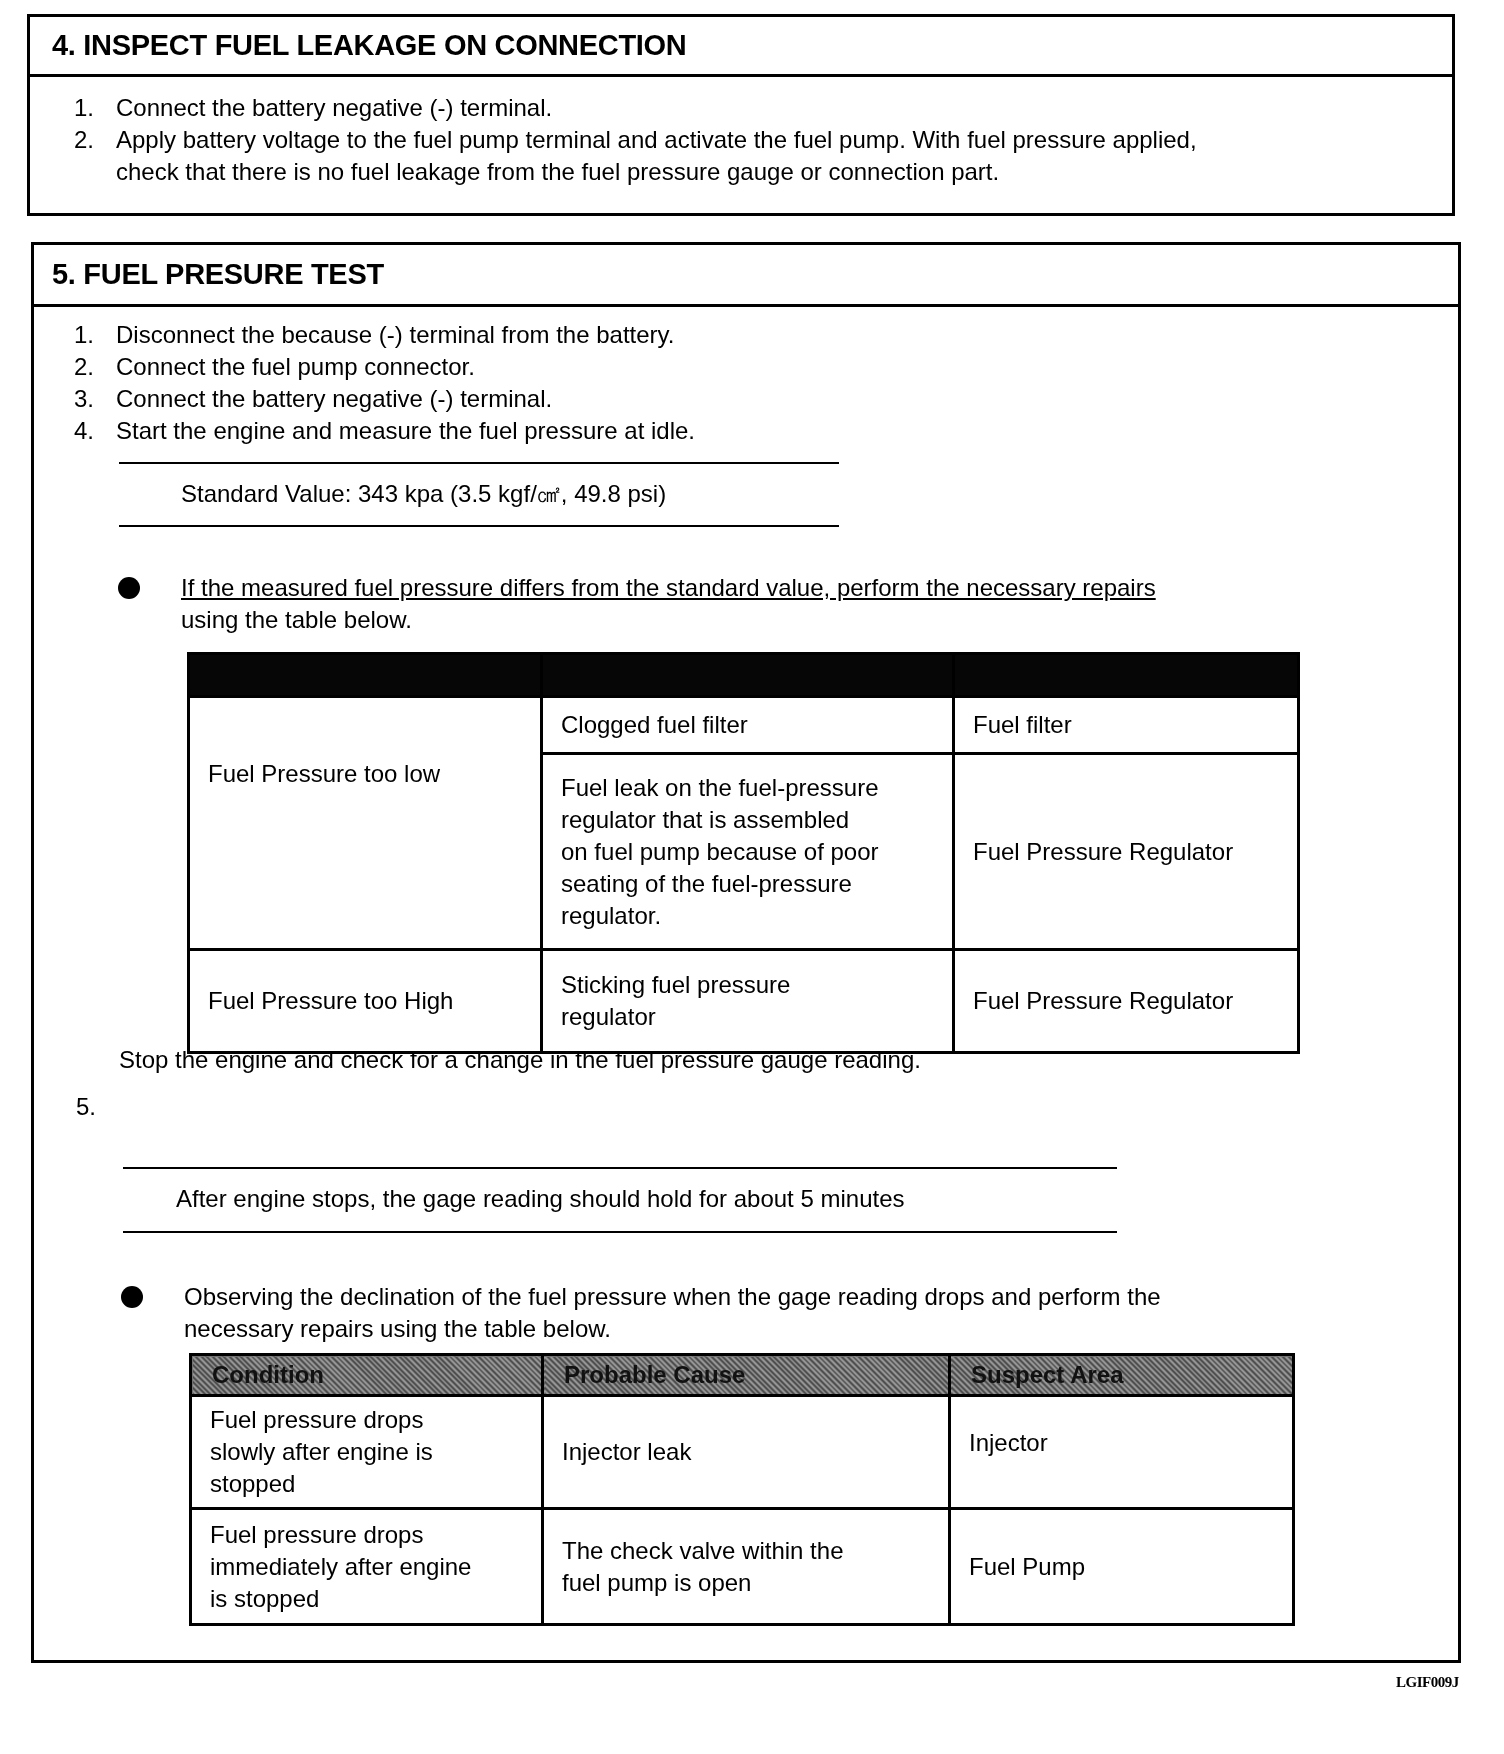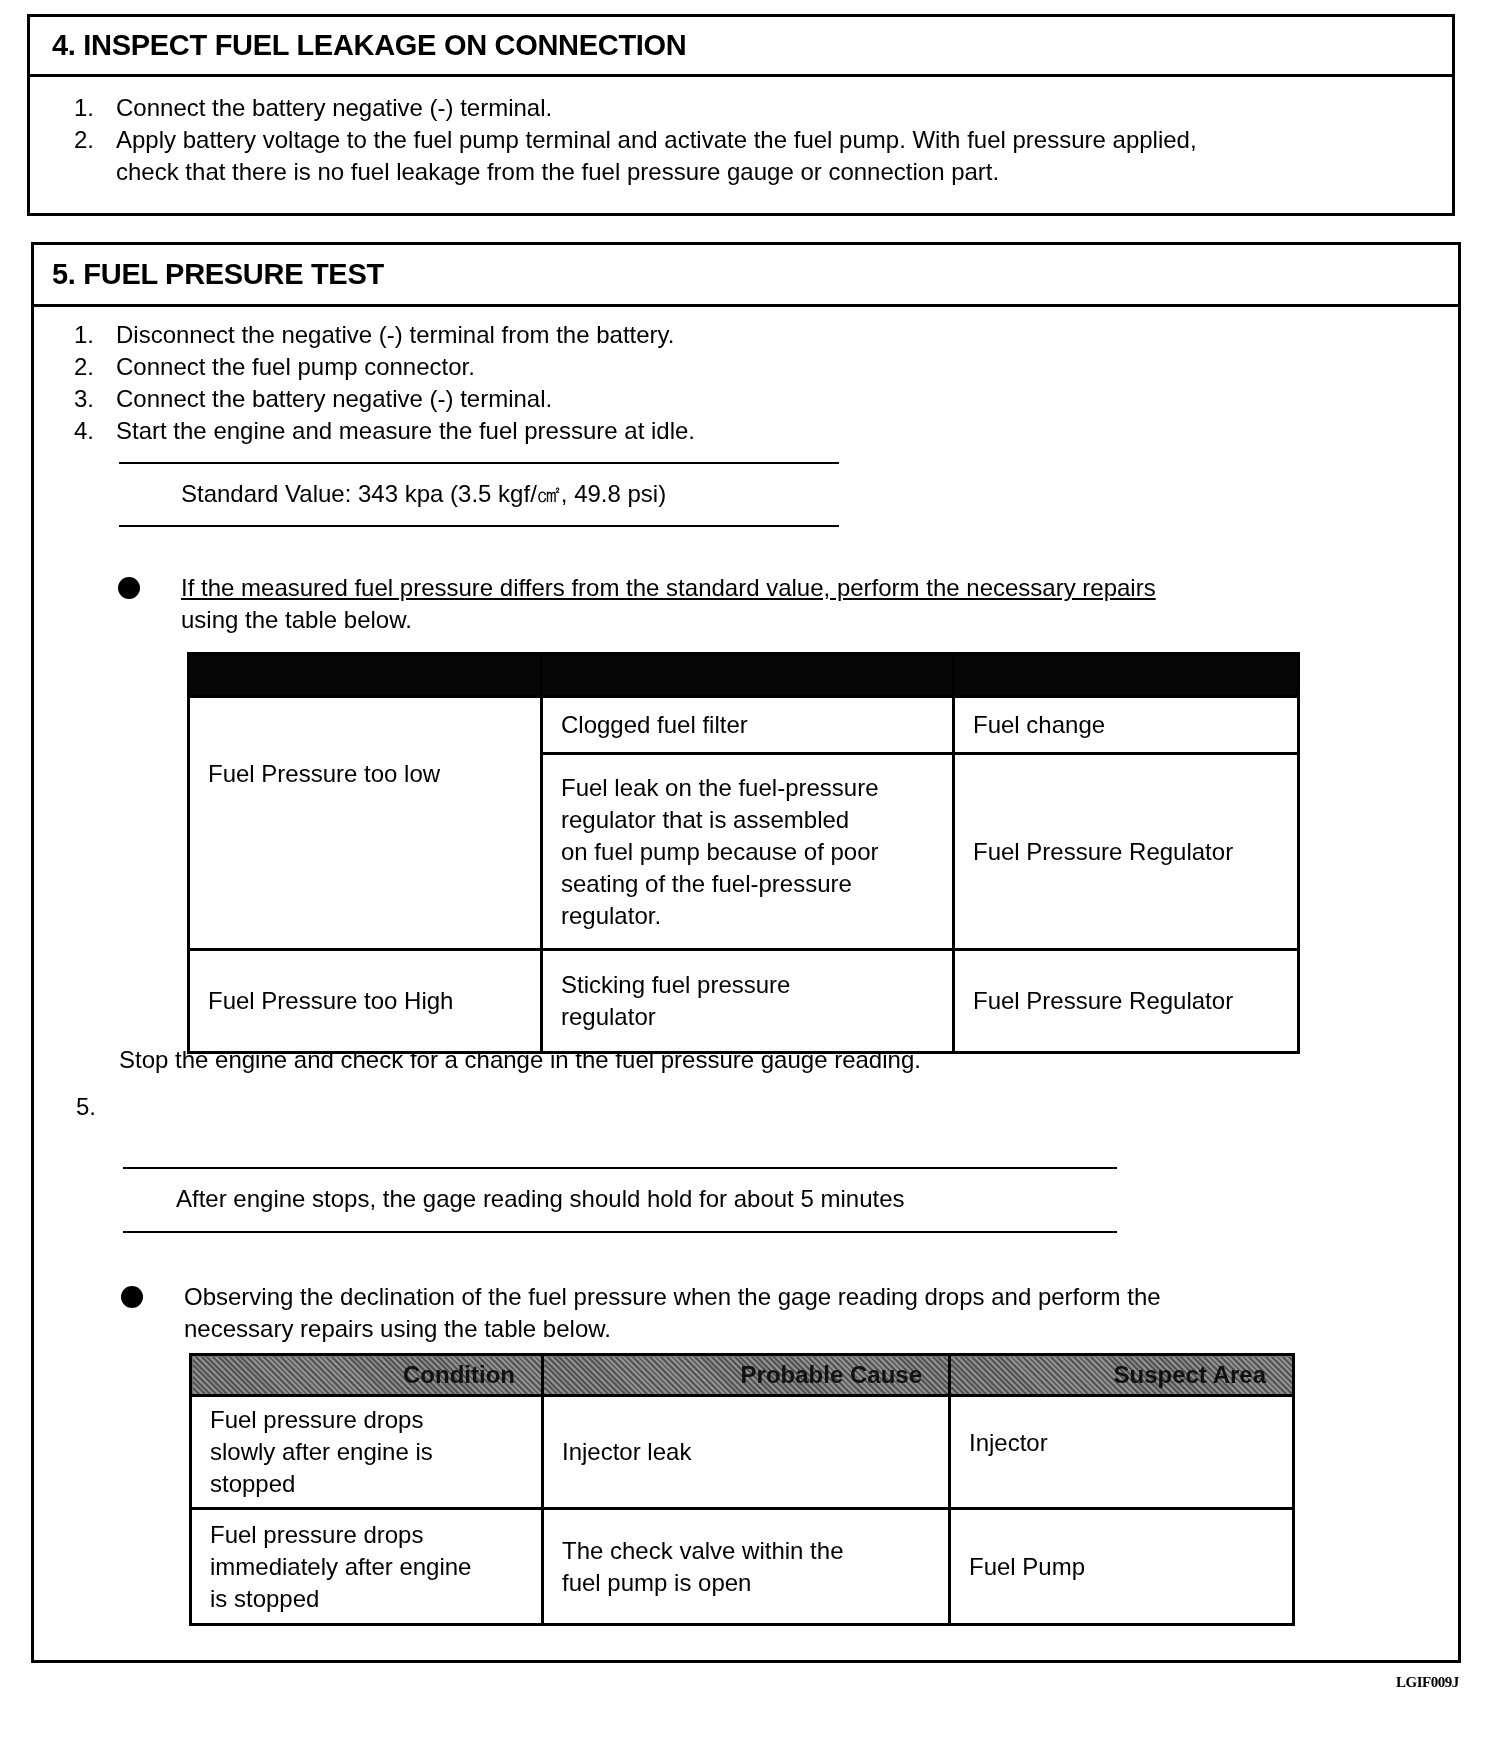--- a/index.html
+++ b/index.html
@@ -8,21 +8,21 @@
   .box { position:absolute; border:3px solid #000; box-sizing:border-box; }
   .box-header { position:absolute; left:0; right:0; top:0; border-bottom:3px solid #000; box-sizing:border-box; }
   .title { position:absolute; font-weight:bold; font-size:29px; letter-spacing:-0.3px; white-space:nowrap; }
   .txt { position:absolute; font-size:24px; white-space:nowrap; line-height:32px; }
   .num { position:absolute; font-size:24px; line-height:32px; }
   .rule { position:absolute; height:0; border-top:2.5px solid #000; }
   .bullet { position:absolute; width:22px; height:22px; border-radius:50%; background:#000; }
   table.spec { position:absolute; border-collapse:collapse; font-size:24px; table-layout:fixed; }
   table.spec td { border:3px solid #000; padding:4px 18px 4px 18px; vertical-align:middle; line-height:32px; }
   table.spec tr.hdr1 td { background:#060606; color:#1a1a1a; height:40px; padding:0 18px; }
-  table.spec tr.hdr2 td { height:38px; padding:0 26px; text-align:right; color:#111; font-weight:bold;
+  table.spec tr.hdr2 td { height:38px; padding:0 20px; text-align:left; color:#111; font-weight:bold;
       background: repeating-linear-gradient(45deg,#4a4a4a 0 2px,#9a9a9a 2px 4px); }
   .code { position:absolute; font-size:15px; font-weight:bold; letter-spacing:-0.5px; }
 </style>
 </head>
 <body>
 
 <div class="box" style="left:27px; top:14px; width:1428px; height:202px;">
   <div class="box-header" style="height:60px;"></div>
 </div>
 <div class="title" style="left:52px; top:29px;">4. INSPECT FUEL LEAKAGE ON CONNECTION</div>
@@ -32,21 +32,21 @@
 <div class="num" style="left:74px; top:124px;">2.</div>
 <div class="txt" style="left:116px; top:124px;">Apply battery voltage to the fuel pump terminal and activate the fuel pump. With fuel pressure applied,</div>
 <div class="txt" style="left:116px; top:156px;">check that there is no fuel leakage from the fuel pressure gauge or connection part.</div>
 
 <div class="box" style="left:31px; top:242px; width:1430px; height:1421px;">
   <div class="box-header" style="height:62px;"></div>
 </div>
 <div class="title" style="left:52px; top:258px;">5. FUEL PRESURE TEST</div>
 
 <div class="num" style="left:74px; top:319px;">1.</div>
-<div class="txt" style="left:116px; top:319px;">Disconnect the negative (-) terminal from the battery.</div>
+<div class="txt" style="left:116px; top:319px;">Disconnect the because (-) terminal from the battery.</div>
 <div class="num" style="left:74px; top:351px;">2.</div>
 <div class="txt" style="left:116px; top:351px;text-align:right;">Connect the fuel pump connector.</div>
 <div class="num" style="left:74px; top:383px;">3.</div>
 <div class="txt" style="left:116px; top:383px;">Connect the battery negative (-) terminal.</div>
 <div class="num" style="left:74px; top:415px;">4.</div>
 <div class="txt" style="left:116px; top:415px;">Start the engine and measure the fuel pressure at idle.</div>
 
 <div class="rule" style="left:119px; top:462px; width:720px;"></div>
 <div class="txt" style="left:181px; top:478px;">Standard Value: 343 kpa (3.5 kgf/㎠, 49.8 psi)</div>
 <div class="rule" style="left:119px; top:525px; width:720px;"></div>
@@ -65,21 +65,21 @@
       <tr class="hdr1">
     <td></td>
     <td></td>
     <td></td>
   </tr>
   <tr style="height:57px;">
     <td rowspan="2" style="vertical-align:top; padding-top:60px;">
       <span>Fuel Pressure too low</span>
     </td>
     <td>Clogged fuel filter</td>
-    <td>Fuel change</td>
+    <td>Fuel filter</td>
   </tr>
   <tr style="height:196px;">
     <td>
       <div>Fuel leak on the fuel-pressure</div>
       <div>regulator that is assembled</div>
       <div>on fuel pump because of poor</div>
       <div>seating of the fuel-pressure</div>
       <div>regulator.</div>
     </td>
     <td>Fuel Pressure Regulator</td>

